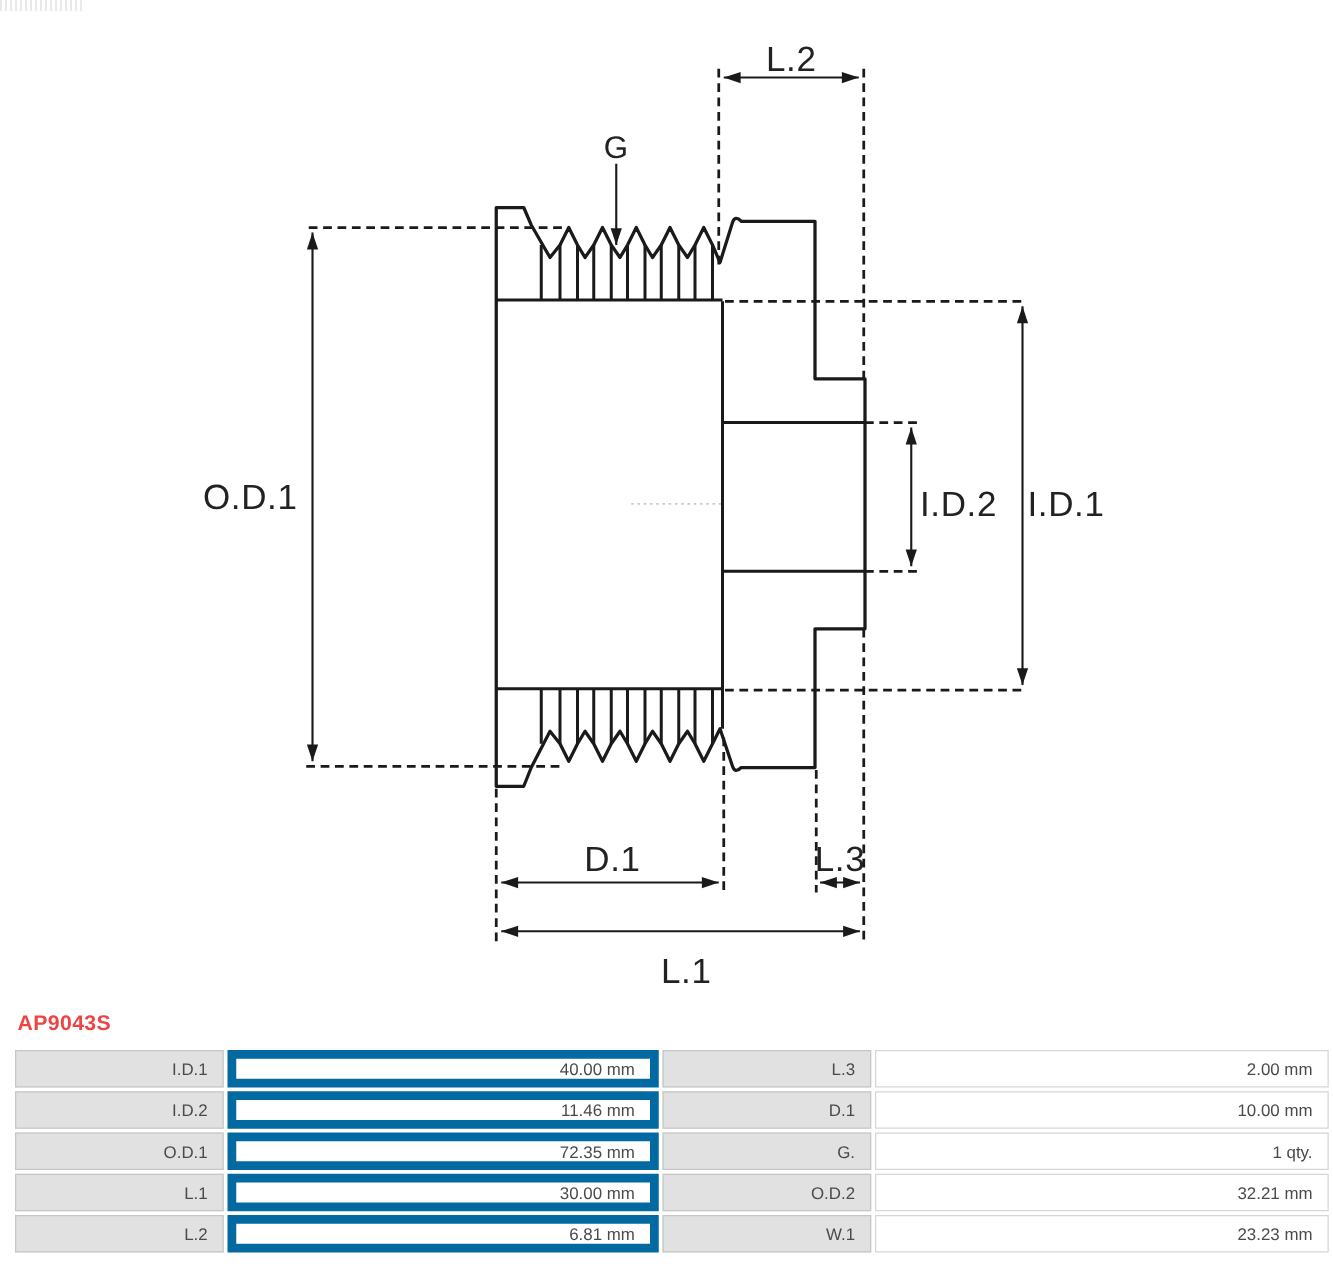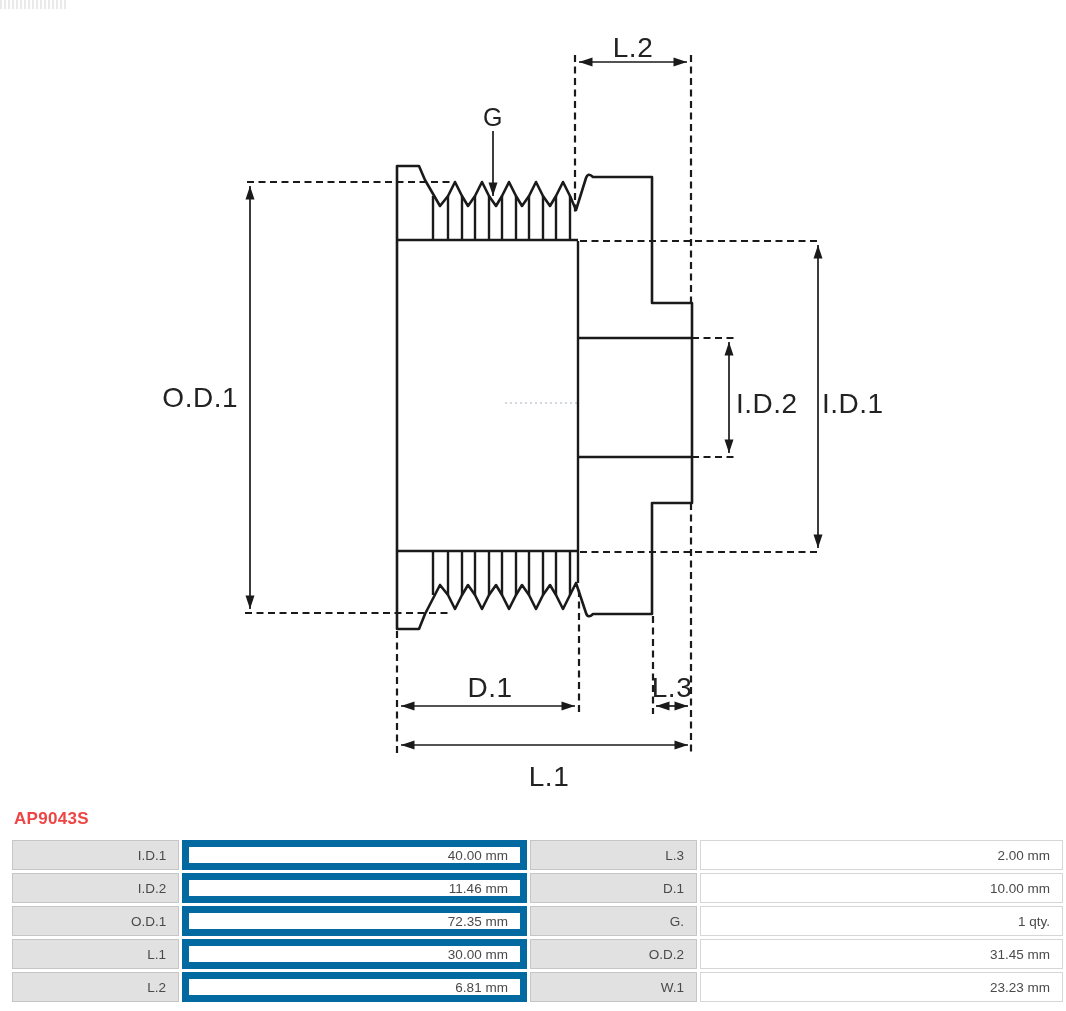--- a/index.html
+++ b/index.html
@@ -152,21 +152,21 @@
     <tr>
       <td class="tl">O.D.1</td>
       <td class="tv1">72.35 mm</td>
       <td class="tl2">G.</td>
       <td class="tv2">1 qty.</td>
     </tr>
     <tr>
       <td class="tl">L.1</td>
       <td class="tv1">30.00 mm</td>
       <td class="tl2">O.D.2</td>
-      <td class="tv2">31.45 mm</td>
+      <td class="tv2">32.21 mm</td>
     </tr>
     <tr>
       <td class="tl">L.2</td>
       <td class="tv1">6.81 mm</td>
       <td class="tl2">W.1</td>
       <td class="tv2">23.23 mm</td>
     </tr>
   </tbody>
 </table>
 

